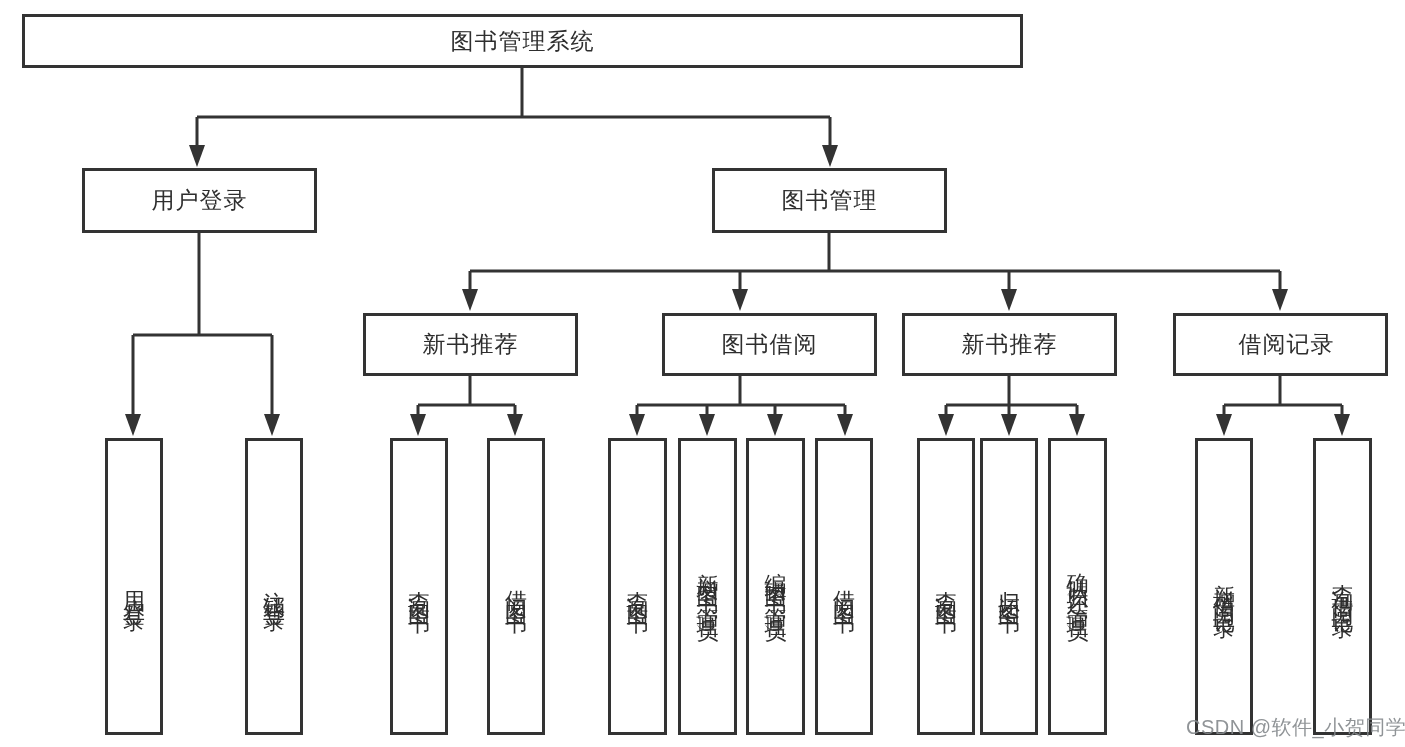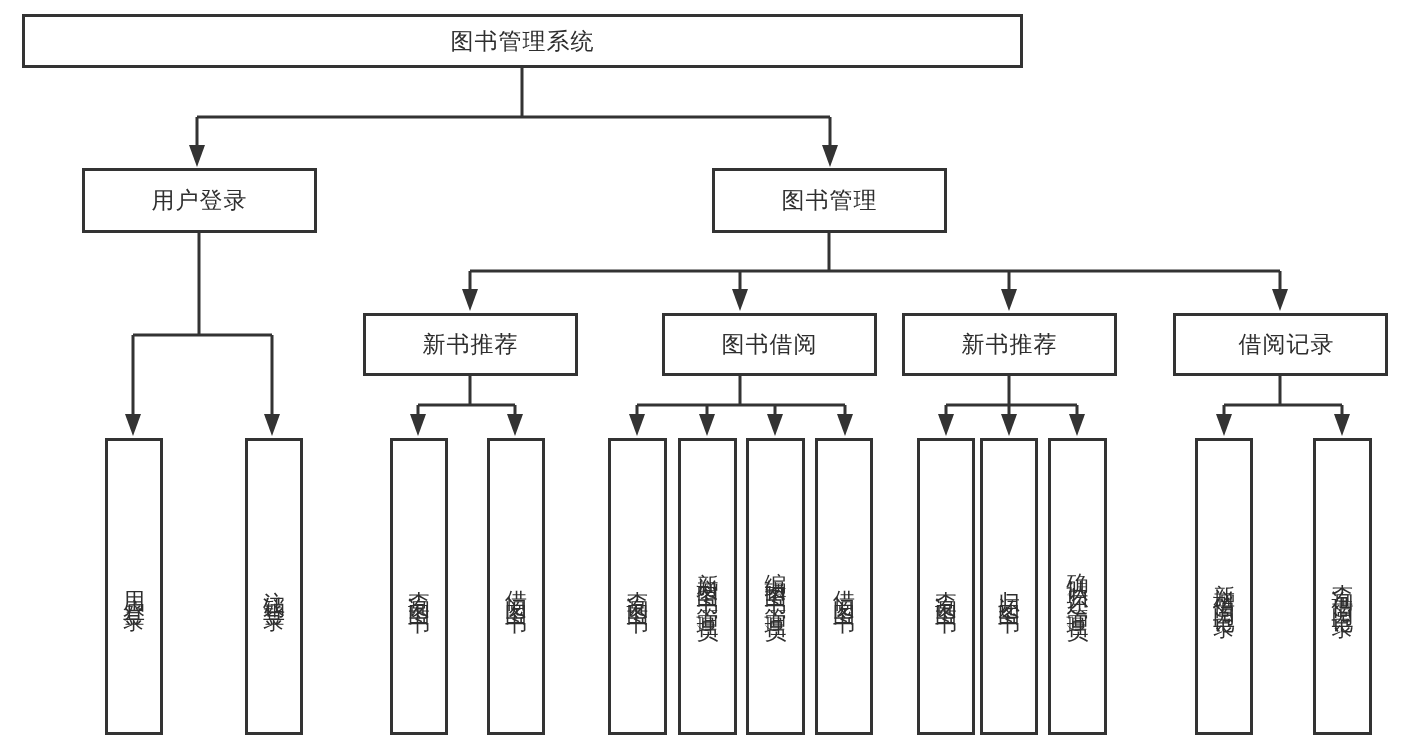--- a/index.html
+++ b/index.html
@@ -131,14 +131,15 @@
   <div class="vbox" style="left:746px; top:438px; width:59px; height:297px;">编辑图书（管理员）</div>
   <div class="vbox" style="left:815px; top:438px; width:58px; height:297px;">借阅图书</div>
 
   <div class="vbox" style="left:917px; top:438px; width:58px; height:297px;">查询图书</div>
   <div class="vbox" style="left:980px; top:438px; width:58px; height:297px;">归还图书</div>
   <div class="vbox" style="left:1048px; top:438px; width:59px; height:297px;">确认归还（管理员）</div>
 
   <div class="vbox" style="left:1195px; top:438px; width:58px; height:297px;">新增借阅记录</div>
   <div class="vbox" style="left:1313px; top:438px; width:59px; height:297px;">查询借阅记录</div>
 
+  <div class="watermark">CSDN @软件_小贺同学</div>
 
 </div>
 
 </body></html>

